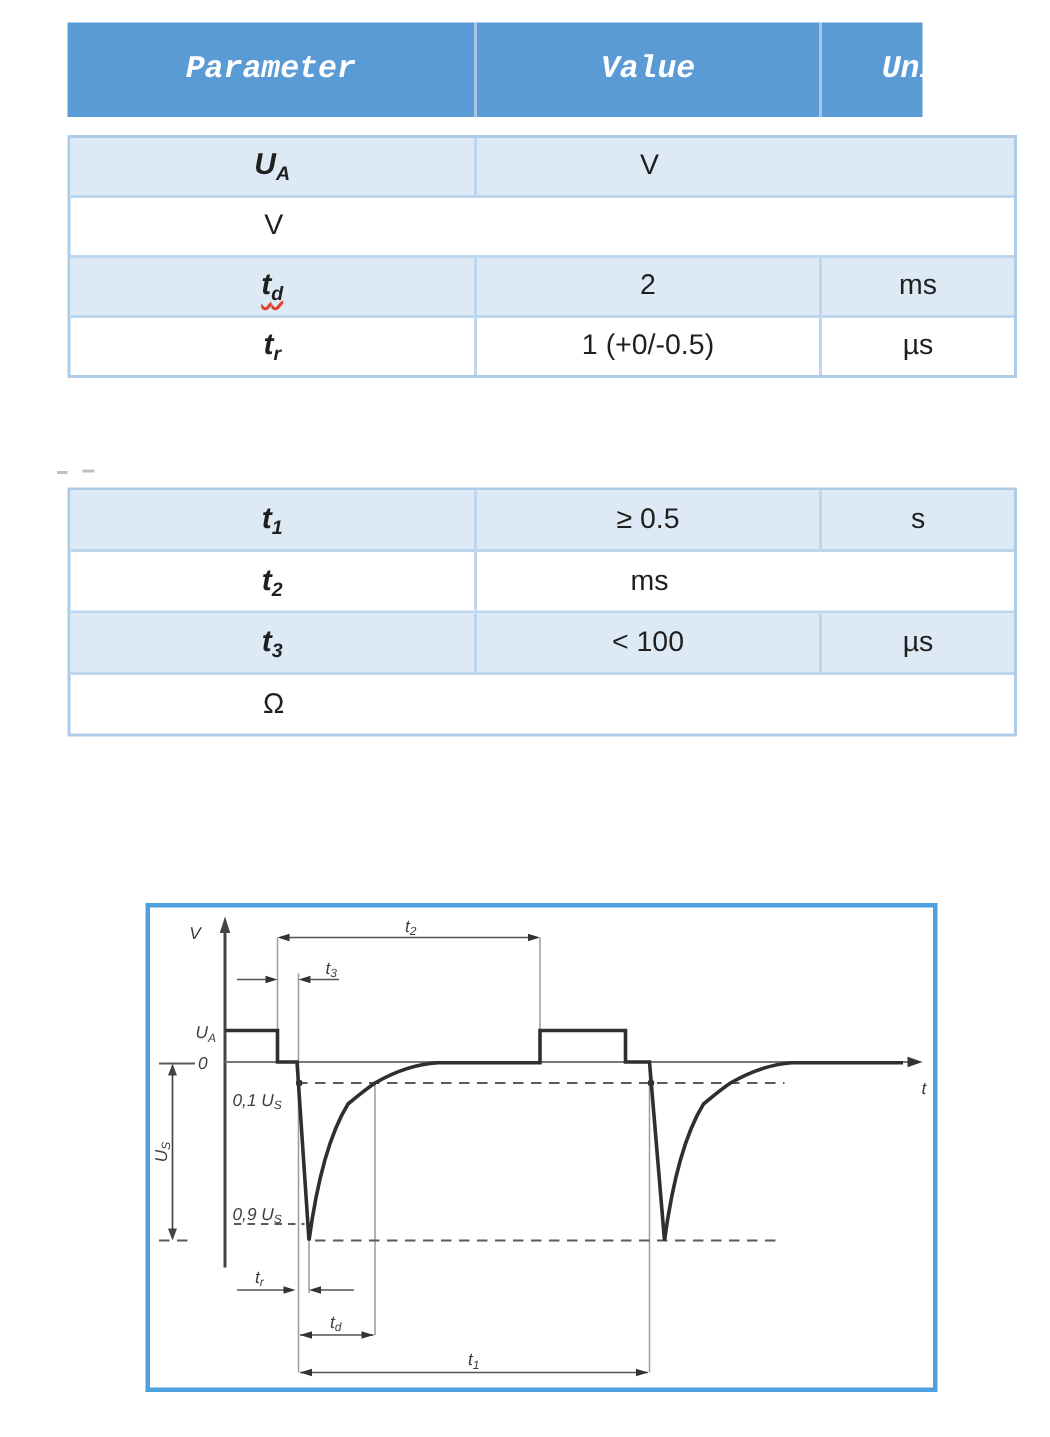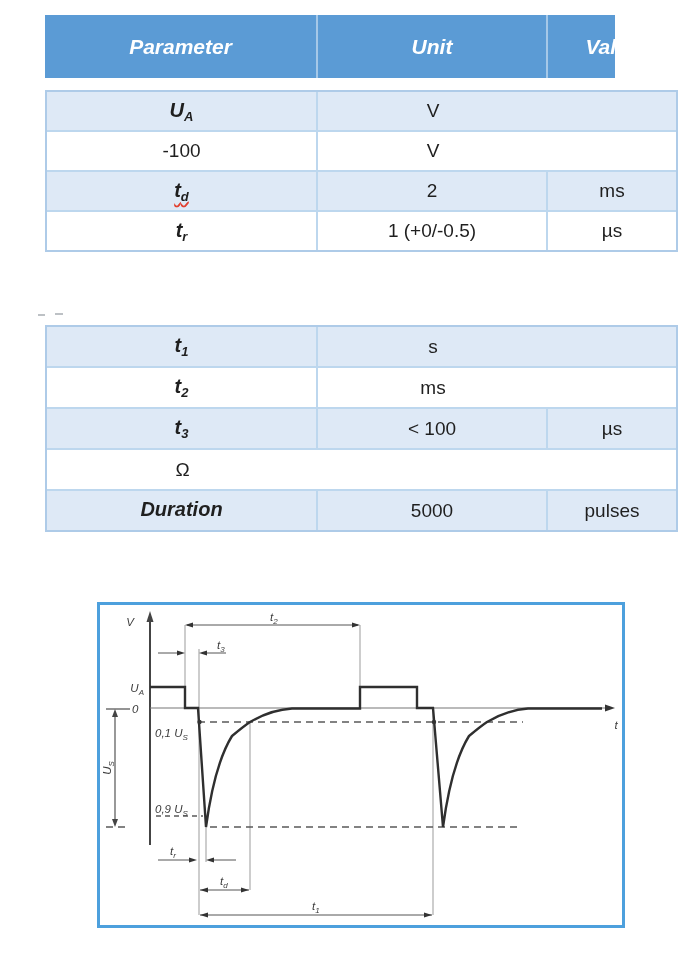--- a/index.html
+++ b/index.html
@@ -3,21 +3,21 @@
 <meta charset="utf-8">
 <style>
   html,body{margin:0;padding:0;}
   body{
     width:700px;height:958px;background:#ffffff;position:relative;
     font-family:"Liberation Sans", sans-serif;color:#1f1f1f;overflow:hidden;
   }
   
   .tbl-header{
     position:absolute;left:45px;top:15px;width:570px;height:63px;
-    background:#5b9bd5;display:grid;grid-template-columns:273px 230px 130px;
+    background:#5b9bd5;display:grid;grid-template-columns:273px 230px 130px;font-family:Liberation Mono, monospace;
   }
   .tbl-header .hcell{
     display:flex;align-items:center;justify-content:center;
     color:#ffffff;font-size:21px;font-weight:bold;font-style:italic;
     border-right:2px solid rgba(255,255,255,0.45);
   }
   .tbl-header .hcell:last-child{border-right:none;}
   .tbl-block{
     position:absolute;left:45px;width:633px;
     border:2px solid #aecbe8;box-sizing:border-box;
@@ -50,33 +50,32 @@
     font-family:"Liberation Sans", sans-serif;font-style:italic;
     fill:#3d3d3d;font-size:11.5px;
   }
   .figure .subt{font-size:8px;}
 </style>
 </head>
 <body>
 
 <div class="tbl-header">
   <div class="hcell">Parameter</div>
+  <div class="hcell">Value</div>
   <div class="hcell">Unit</div>
-  <div class="hcell">Value</div>
 </div>
 
 <div class="tbl-block t1" style="top:90px;">
   <div class="trow alt">
     <div class="cell">
         <span class="param"><span>U</span><span class="psub">A</span></span>
       </div>
     <div class="cell">V</div>
   </div>
   <div class="trow">
-    <div class="cell">-100</div>
     <div class="cell">V</div>
   </div>
   <div class="trow alt">
     <div class="cell">
         <span class="param sq"><span>t</span><span class="psub">d</span></span>
       </div>
     <div class="cell">2</div>
     <div class="cell">ms</div>
   </div>
   <div class="trow">
@@ -89,44 +88,38 @@
 </div>
 
 <div class="stray" style="left:38px;top:314px;width:7px;height:2px;"></div>
 <div class="stray" style="left:55px;top:313px;width:8px;height:2px;"></div>
 
 <div class="tbl-block t2" style="top:325px;">
   <div class="trow alt">
     <div class="cell">
         <span class="param"><span>t</span><span class="psub">1</span></span>
       </div>
+    <div class="cell">≥ 0.5</div>
     <div class="cell">s</div>
   </div>
   <div class="trow">
     <div class="cell">
         <span class="param"><span>t</span><span class="psub">2</span></span>
       </div>
     <div class="cell">ms</div>
   </div>
   <div class="trow alt">
     <div class="cell">
         <span class="param"><span>t</span><span class="psub">3</span></span>
       </div>
     <div class="cell">&lt; 100</div>
     <div class="cell">µs</div>
   </div>
   <div class="trow">
     <div class="cell">Ω</div>
-  </div>
-  <div class="trow alt">
-    <div class="cell">
-        <span class="param"><span>Duration</span><span class="psub"></span></span>
-      </div>
-    <div class="cell">5000</div>
-    <div class="cell">pulses</div>
   </div>
 </div>
 
 <div class="figure">
 <svg width="522" height="320" viewBox="0 0 522 320">
 
   <g stroke="#9b9b9b" stroke-width="1">
     <line x1="85" y1="20" x2="85" y2="103"></line>
     <line x1="260" y1="20" x2="260" y2="103"></line>
     <line x1="99" y1="44" x2="99" y2="310"></line>

